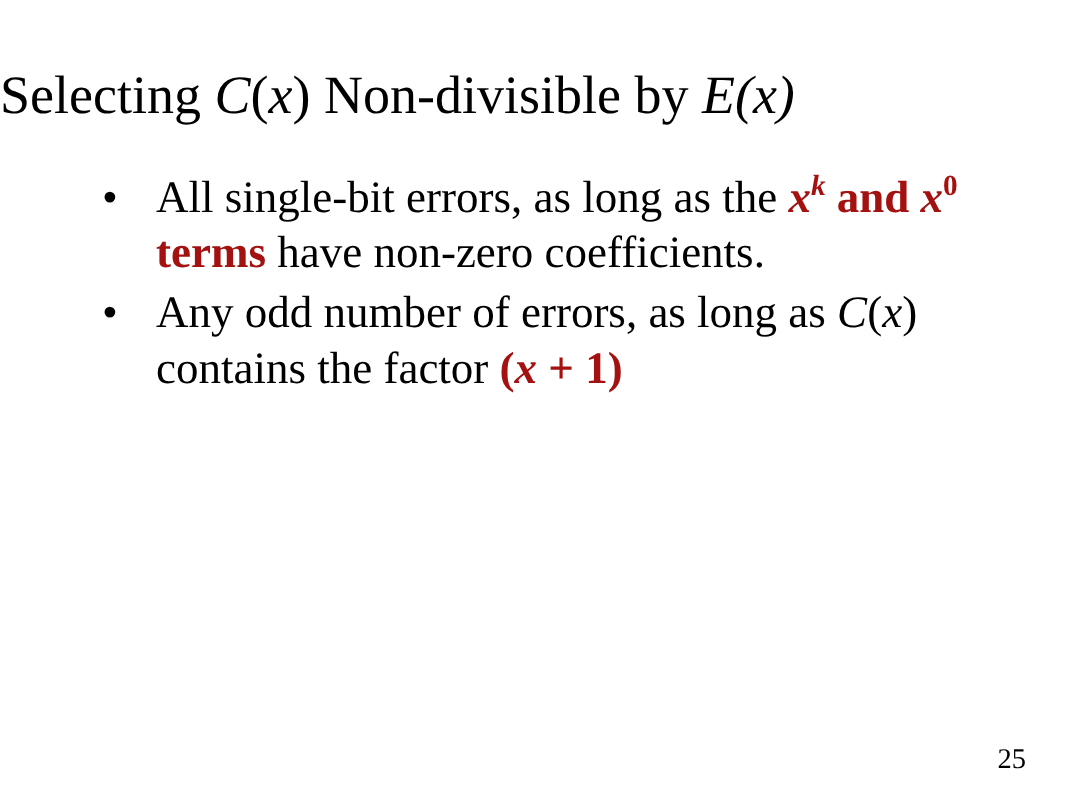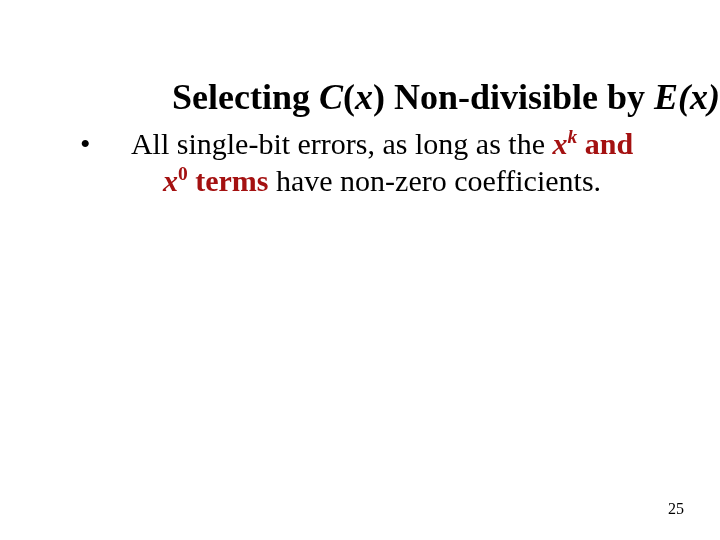--- a/index.html
+++ b/index.html
@@ -16,40 +16,38 @@
     width: 720px;
     height: 540px;
     position: relative;
     box-sizing: border-box;
   }
   .title {
     position: absolute;
     top: 44px;
     left: 0;
     width: 100%;
-    text-align: right;
+    text-align: left;
     font-size: 36px;
     line-height: 1.1;
-    font-weight: 700;
-    margin-top: 34px;
+    font-weight: 400;
   }
   .ital { font-style: italic; }
   .body {
     position: absolute;
     top: 114px;
     left: 64px;
     right: 60px;
     font-size: 30px;
     line-height: 1.22;
   }
   ul.bullets {
     list-style: none;
-    margin: 12px;
+    margin: 0;
     padding: 0;
-    text-align: center;
   }
   ul.bullets > li {
     position: relative;
     padding-left: 40px;
     margin: 0 0 4px 0;
   }
   ul.bullets > li::before {
     content: "•";
     position: absolute;
     left: 4px;
@@ -61,39 +59,42 @@
   .red { color: #a41111; }
   sup.sup {
     font-size: 0.65em;
     vertical-align: super;
     line-height: 0;
   }
   .pagenum {
     position: absolute;
     right: 36px;
     bottom: 22px;
-    font-size: 16px;
+    font-size: 19px;
   }
 </style>
 </head>
 <body>
 
 <div class="slide">
 
   <div class="title">
     <span>Selecting </span><span class="ital">C</span><span>(</span><span class="ital">x</span><span>) Non-divisible by </span><span class="ital">E(x)</span>
   </div>
 
   <div class="body">
     <ul class="bullets">
 
       <li>
         <span>All single-bit errors, as long as the </span><span class="bold red ital">x</span><sup class="sup bold red ital">k</sup><span class="bold red"> and </span><span class="bold red ital">x</span><sup class="sup bold red">0</sup><span class="bold red"> terms</span><span> have non-zero coefficients.</span>
       </li>
 
 
+      <li>
+        <span>Any odd number of errors, as long as </span><span class="ital">C</span><span>(</span><span class="ital">x</span><span>) contains the factor </span><span class="bold red">(</span><span class="bold red ital">x</span><span class="bold red"> + 1)</span>
+      </li>
 
     </ul>
   </div>
 
   <div class="pagenum">25</div>
 
 </div>
 
 </body></html>

